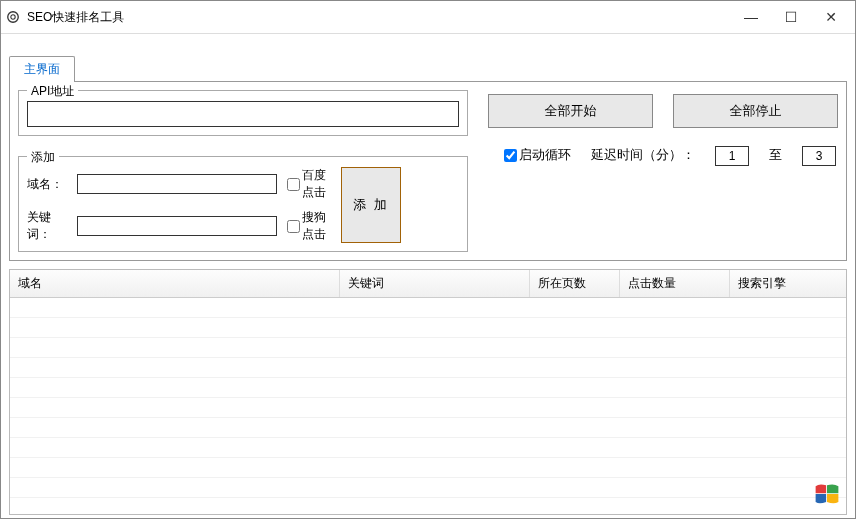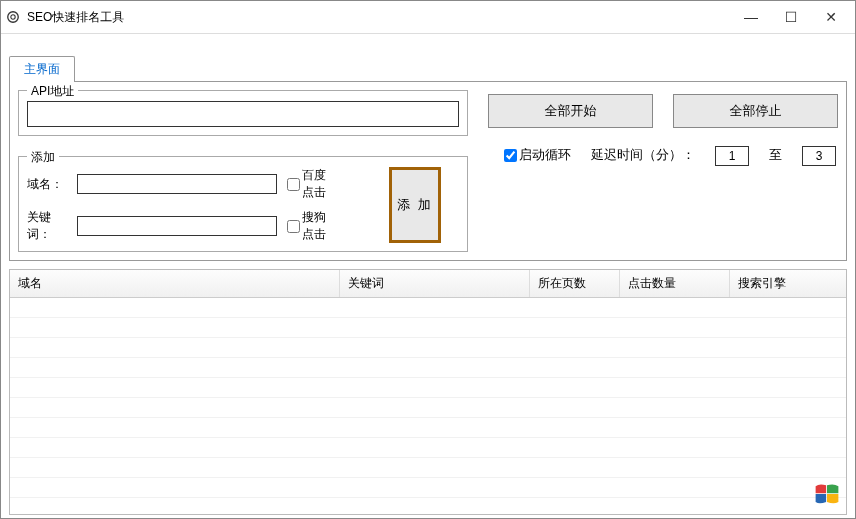--- a/index.html
+++ b/index.html
@@ -21,21 +21,21 @@
 .group-title { position:absolute; top:-8px; left:8px; background:#fff; padding:0 4px; font-size:12px; }
 .api-row { display:flex; }
 .api-row input { flex:1; height:26px; border:1px solid #333; padding:0 4px; font-size:12px; }
 .add-grid { display:flex; gap:8px; align-items:stretch; }
 .add-fields { display:flex; flex-direction:column; gap:8px; }
 .field-row { display:flex; align-items:center; gap:4px; }
 .field-row label { width:46px; text-align:left; }
 .field-row input[type=text] { width:200px; height:20px; border:1px solid #333; padding:0 4px; font-size:12px; }
 .chk { display:flex; align-items:center; gap:2px; margin-left:6px; }
 .chk input { width:13px; height:13px; }
-.addbtn { width:52px; border:3px solid #a16207; background:#e8e8e8; font-size:13px; display:flex; align-items:center; justify-content:center; cursor:pointer; letter-spacing:2px;margin-left:48px; }
+.addbtn { width:60px; border:1px solid #a16207; background:#e8e8e8; font-size:13px; display:flex; align-items:center; justify-content:center; cursor:pointer; letter-spacing:2px; }
 .btnrow { display:flex; gap:20px; }
 .bigbtn { flex:1; height:34px; border:1px solid #888; background:#e8e8e8; font-size:13px; display:flex; align-items:center; justify-content:center; cursor:pointer; }
 .looprow { display:flex; align-items:flex-start; gap:20px; font-size:13px; padding-left:10px; }
 .looprow .numin { width:34px; height:20px; border:1px solid #333; text-align:center; font-size:12px; }
 .table-wrap { flex:1; border:1px solid #bbb; margin-top:8px; background:#fff; overflow:hidden; position:relative; }
 .thead { display:flex; background:linear-gradient(#fdfdfd,#f0f0f0); border-bottom:1px solid #ccc; }
 .th { padding:5px 8px; border-right:1px solid #ddd; font-size:12px; text-align:left; }
 .th:last-child { border-right:none; }
 .tbody { height:calc(100% - 26px); background:#fff; }
 .tbody .tr { display:flex; height:20px; border-bottom:1px solid #f1f1f1; }

